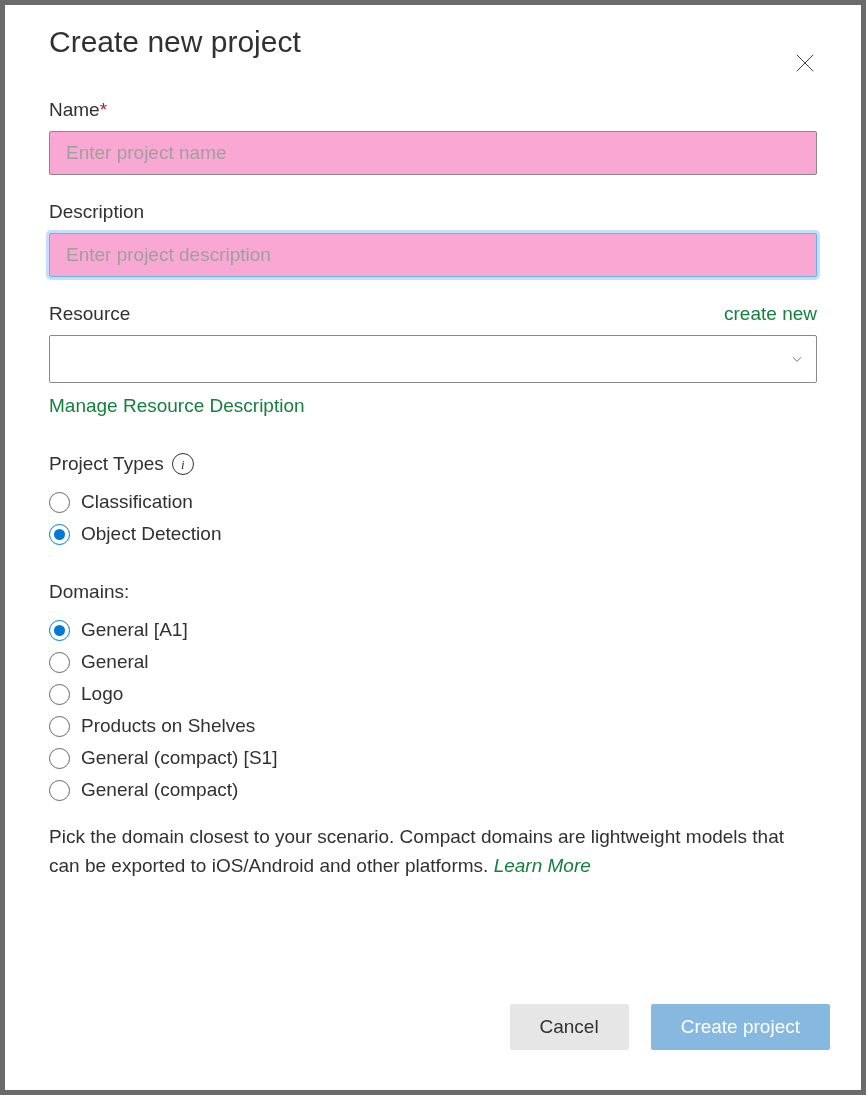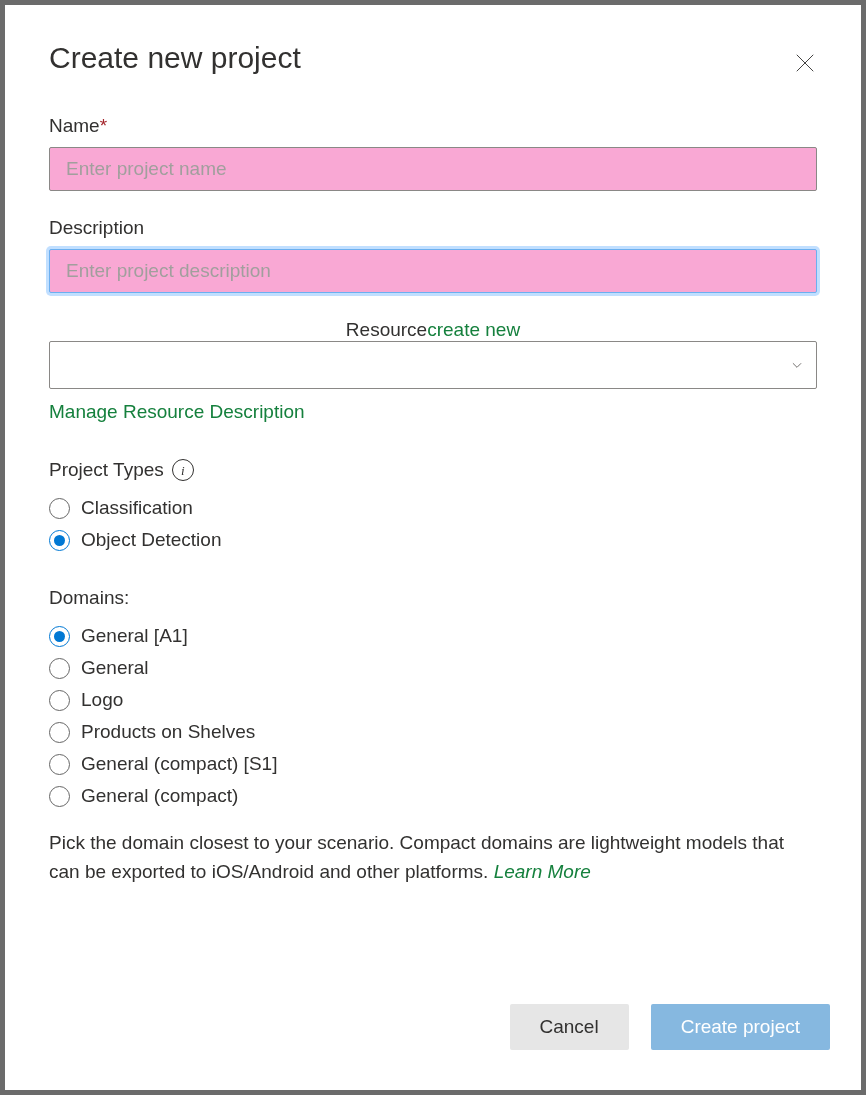--- a/index.html
+++ b/index.html
@@ -6,21 +6,21 @@
   html, body { width: 866px; height: 1095px; font-family: "Segoe UI", -apple-system, BlinkMacSystemFont, sans-serif; background: #6b6b6b; }
   .backdrop {
     width: 866px; height: 1095px;
     background: #6b6b6b;
     display: flex; align-items: center; justify-content: center;
   }
   .dialog {
     width: 856px; height: 1085px;
     background: #ffffff;
     position: relative;
-    padding: 36px 44px 40px 44px;
+    padding: 20px 44px 40px 44px;
     color: #323130;
   }
   .dialog-title {
     font-size: 30px;
     font-weight: 400;
     color: #323130;
     margin-bottom: 40px;
   }
   .close-btn {
     position: absolute;
@@ -53,21 +53,22 @@
   }
   .text-input::placeholder { color: #a19f9d; }
   .text-input.focused {
     border: 1px solid #6cb0f0;
     box-shadow: 0 0 0 3px rgba(77,163,255,0.35);
     outline: none;
   }
   .field-block { margin-bottom: 26px; }
 
   .row-label {
-    display: flex; justify-content: center; align-items: baseline;
+    display: flex; justify-content: space-between; align-items: baseline;
+    margin-bottom: 10px;
   }
   .link { color: #15803d; font-size: 19px; cursor: pointer; }
 
   .select-wrap {
     width: 100%;
     height: 48px;
     border: 1px solid #8a8886;
     border-radius: 2px;
     display: flex; align-items: center; justify-content: flex-end;
     padding: 0 12px;

